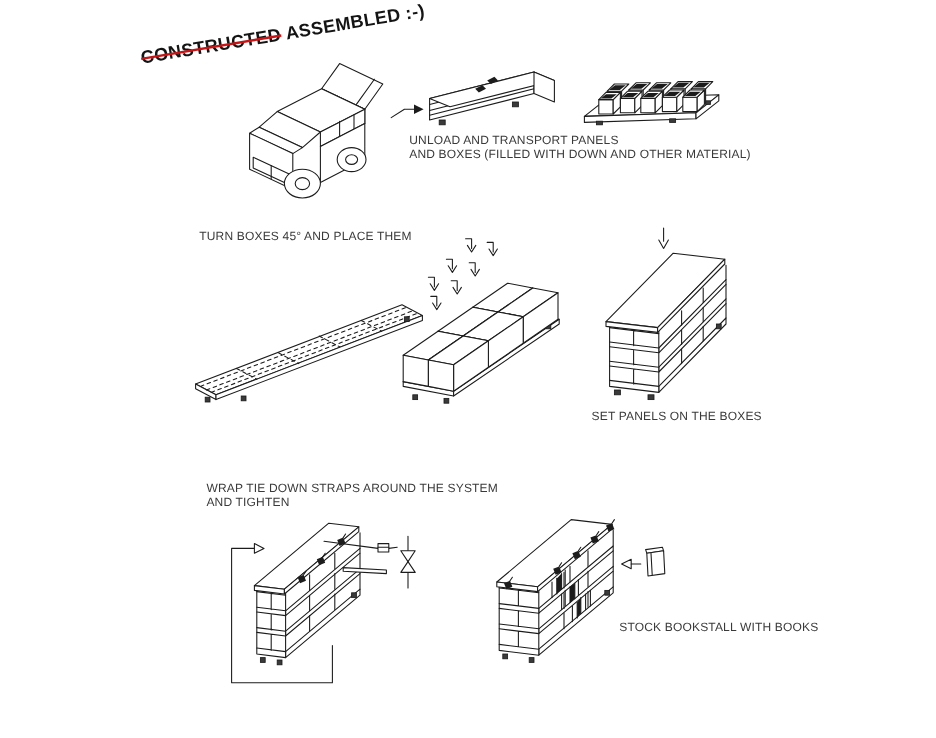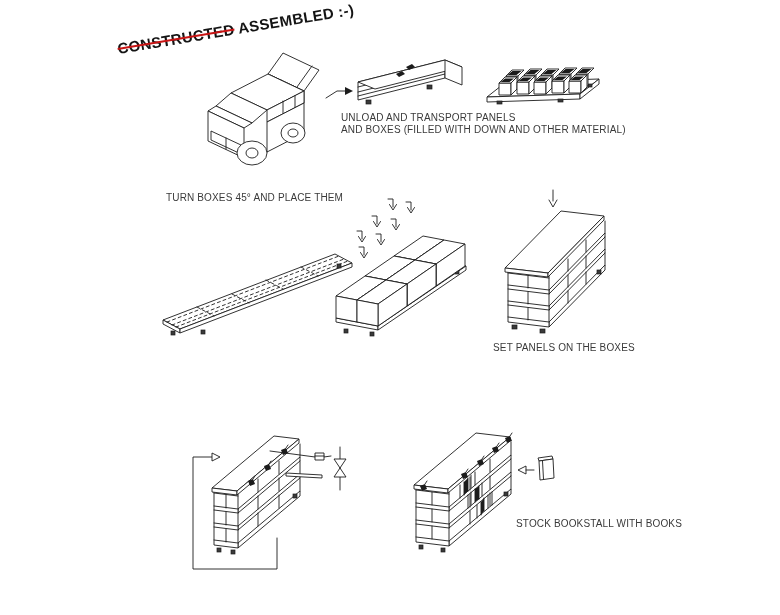--- a/index.html
+++ b/index.html
@@ -250,18 +250,22 @@
   </div>
 
   <div class="caption" style="left:166px;top:192px;text-align:center;">
     <div>TURN BOXES 45° AND PLACE THEM</div>
   </div>
 
   <div class="caption" style="left:472px;top:342px;margin-left:21px;">
     <div>SET PANELS ON THE BOXES</div>
   </div>
 
+  <div class="caption" style="left:172px;top:402px;">
+    <div>WRAP TIE DOWN STRAPS AROUND THE SYSTEM</div>
+    <div>AND TIGHTEN</div>
+  </div>
 
   <div class="caption" style="left:516px;top:518px;">
     <div>STOCK BOOKSTALL WITH BOOKS</div>
   </div>
 
 </div>
 
 </body></html>

